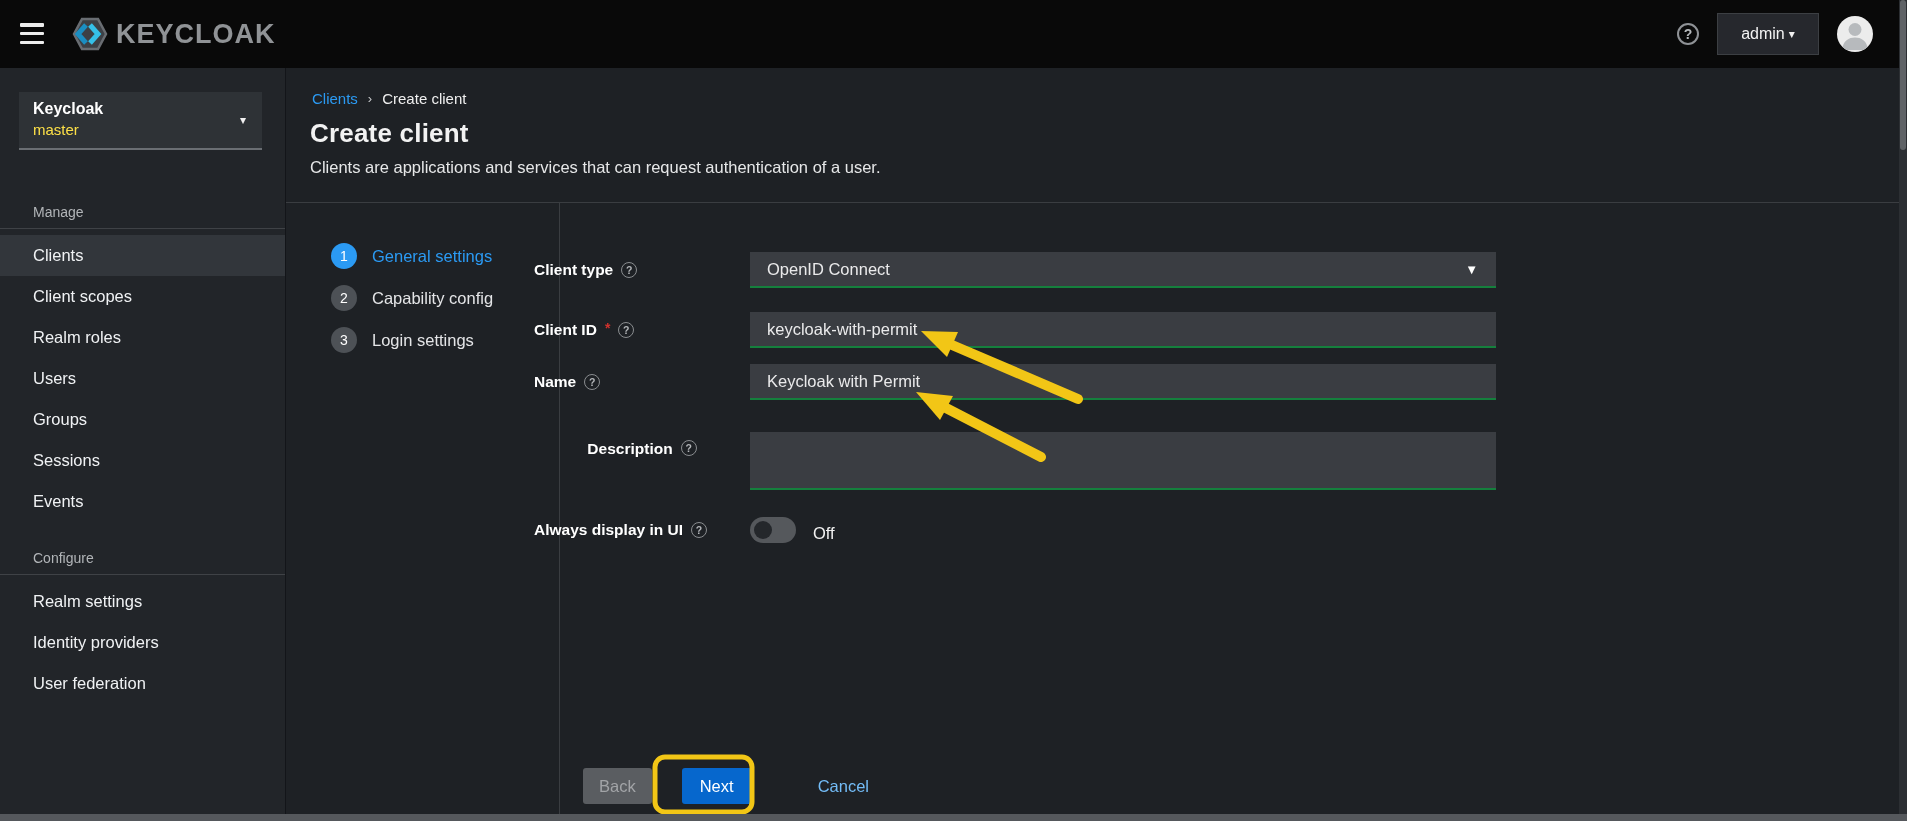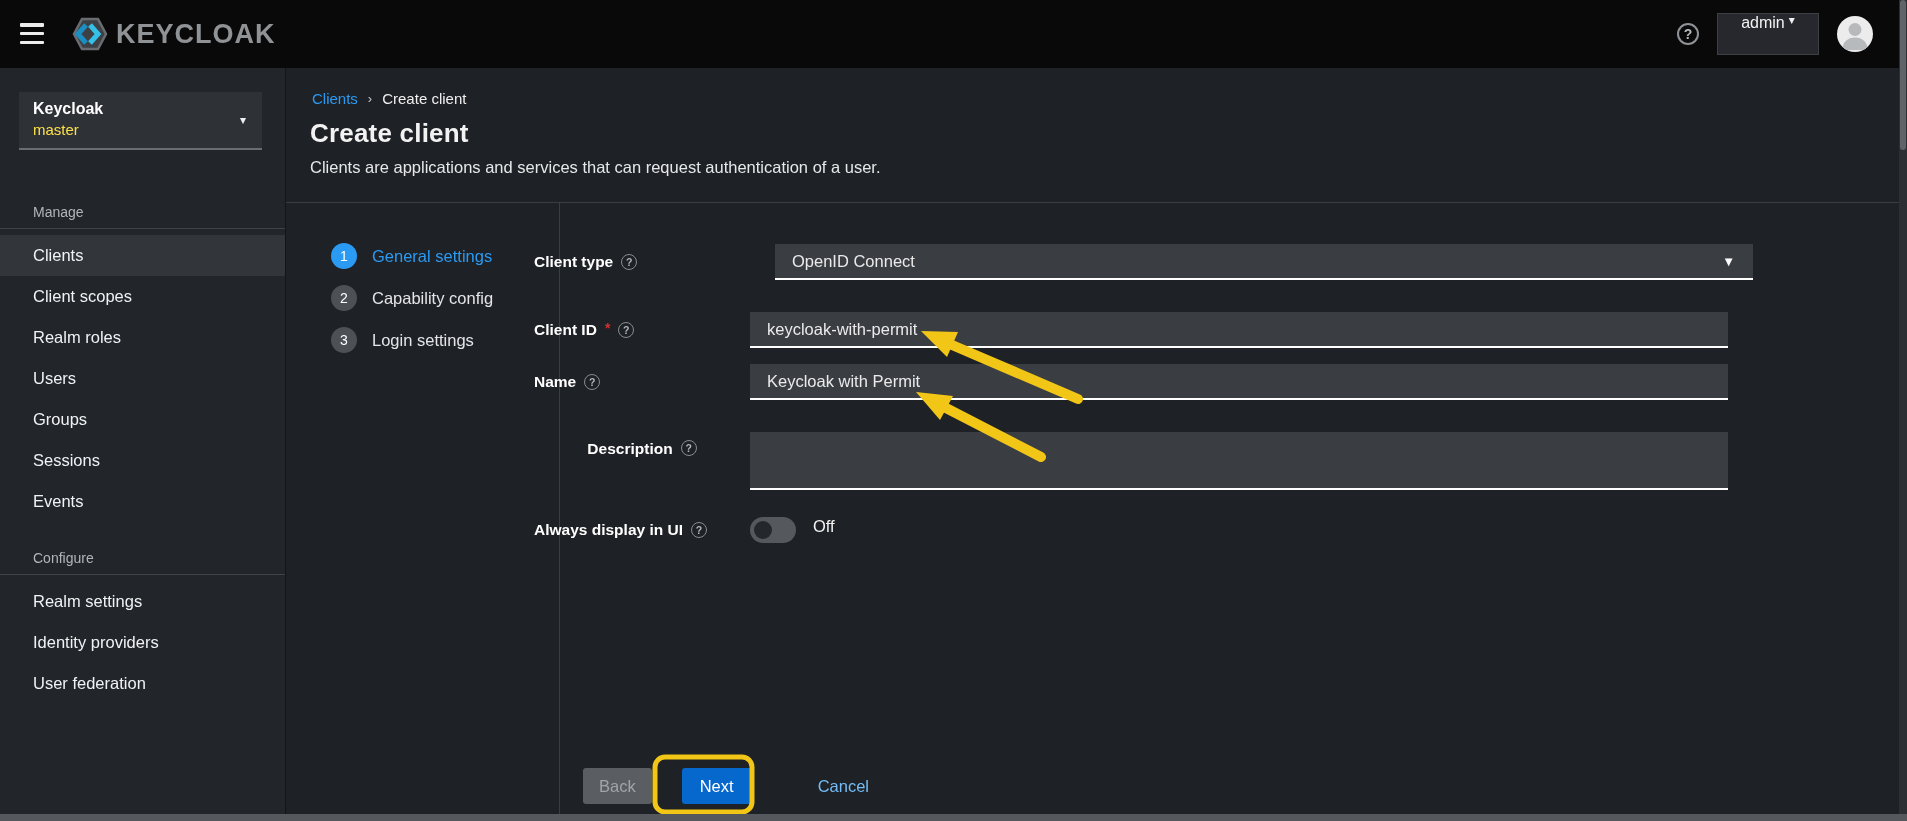--- a/index.html
+++ b/index.html
@@ -8,21 +8,21 @@
   #app { position:relative; width:1907px; height:821px; overflow:hidden; background:#1e2125; }
 
   
   .topbar { position:absolute; left:0; top:0; width:1907px; height:68px; background:#090909; z-index:5; }
   .hamburger { position:absolute; left:20px; top:23px; width:26px; height:21px; display:flex; flex-direction:column; justify-content:space-between; cursor:pointer; }
   .hamburger span { display:block; width:24px; height:3.5px; background:#ededed; border-radius:1px; }
   .logo { position:absolute; left:64px; top:13px; display:flex; align-items:center; gap:6px; }
   .logo-text { font-size:27px; font-weight:700; letter-spacing:1px; color:#909396; }
   .top-right { position:absolute; right:34px; top:0; height:68px; display:flex; align-items:center; gap:18px; }
   .help-circle { width:22px; height:22px; border:2px solid #8f9296; border-radius:50%; color:#b6b9bc; font-size:14px; font-weight:700; display:flex; align-items:center; justify-content:center; cursor:pointer; }
-  .user-menu { height:42px; min-width:102px; background:#26282d; border:1px solid #3c3f43; display:flex; align-items:flex-start; justify-content:center; gap:4px; padding:0 14px; cursor:pointer; }
+  .user-menu { height:42px; min-width:102px; background:#26282d; border:1px solid #3c3f43; display:flex; align-items:center; justify-content:center; gap:4px; padding:0 14px; cursor:pointer; }
   .user-menu .uname { color:#f3f3f3; font-size:16px; }
   .caret { color:#f0f0f0; font-size:12px; line-height:1; }
   .avatar { width:36px; height:36px; border-radius:50%; background:#ececec; overflow:hidden; position:relative; }
 
   
   .sidebar { position:absolute; left:0; top:68px; width:285px; height:746px; background:#222529; z-index:2; }
   .realm-switcher { position:absolute; left:19px; top:24px; width:243px; height:58px; background:#2e3236; border-bottom:2px solid #6a6e73; padding:8px 14px; cursor:pointer; }
   .realm-name { color:#ffffff; font-size:16px; font-weight:700; }
   .realm-value { color:#fde047; font-size:15px; margin-top:3px; }
   .realm-caret { position:absolute; right:16px; top:22px; }
@@ -54,31 +54,31 @@
   .wstep.active .wlabel { color:#2b9af3; }
 
   
   .form-row { position:absolute; left:248px; display:flex; }
   .f-label { width:216px; display:flex; align-items:center; gap:8px; color:#ffffff; font-size:15.5px; font-weight:700; }
   .f-label.top { align-items:flex-start; padding-top:8px;justify-content:center; }
   .req { color:#d2322d; font-size:14px; font-weight:700; transform:translateY(-2px); }
   .q-icon { width:16px; height:16px; min-width:16px; border:1px solid #8a8d90; border-radius:50%; color:#b3b6b9; font-size:10.5px; font-weight:700; display:inline-flex; align-items:center; justify-content:center; }
   .f-input { width:858px; }
   .text-input, .select-box, .textarea-box {
-    width:978px; background:#3a3d42; border:none; border-bottom:2px solid #ffffff;
+    width:746px; background:#3a3d42; border:none; border-bottom:2px solid #15803d;
     color:#eaeaeb; font-size:16.5px; font-family:"Liberation Sans", sans-serif; padding:0 17px; }
   .text-input, .select-box { height:36px; line-height:34px; }
   .select-box { position:relative; cursor:pointer; }
   .select-caret { position:absolute; right:18px; top:0; line-height:36px; color:#ffffff; font-size:13px; }
   .textarea-box { height:58px; resize:none; padding-top:7px; }
-  .row-client-type { top:176px;gap:25px; } .row-client-id { top:244px; } .row-name { top:296px; }
+  .row-client-type { top:184px; } .row-client-id { top:244px; } .row-name { top:296px; }
   .row-desc { top:364px; } .row-display { top:448px; }
 
   
-  .switch-wrap { display:flex; align-items:flex-start; gap:17px; padding-top:1px; }
+  .switch-wrap { display:flex; align-items:flex-end; gap:17px; padding-top:1px; }
   .switch { width:46px; height:26px; border-radius:13px; background:#55585c; position:relative; cursor:pointer; }
   .switch .knob { position:absolute; left:4px; top:4px; width:18px; height:18px; border-radius:50%; background:#24272b; }
   .switch-state { color:#f2f2f2; font-size:16.5px; }
 
   
   .wizard-footer { position:absolute; left:297px; top:700px; display:flex; align-items:center; }
   .btn { height:36px; border:none; border-radius:3px; font-size:16.5px; font-family:"Liberation Sans", sans-serif; cursor:pointer; padding:8px 16px; }
   .btn-back { background:#5a5d61; color:#a2a4a7; }
   .btn-next { background:#0667cd; color:#ffffff; margin-left:30px; padding:0 18px; }
   .btn-cancel { background:none; border:none; color:#73bcf7; font-size:16.5px; margin-left:66px; cursor:pointer; font-family:"Liberation Sans", sans-serif; }

